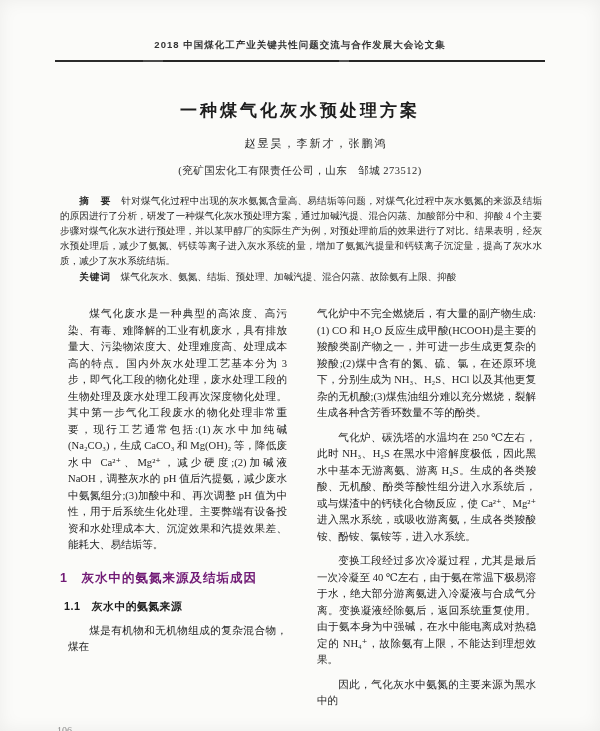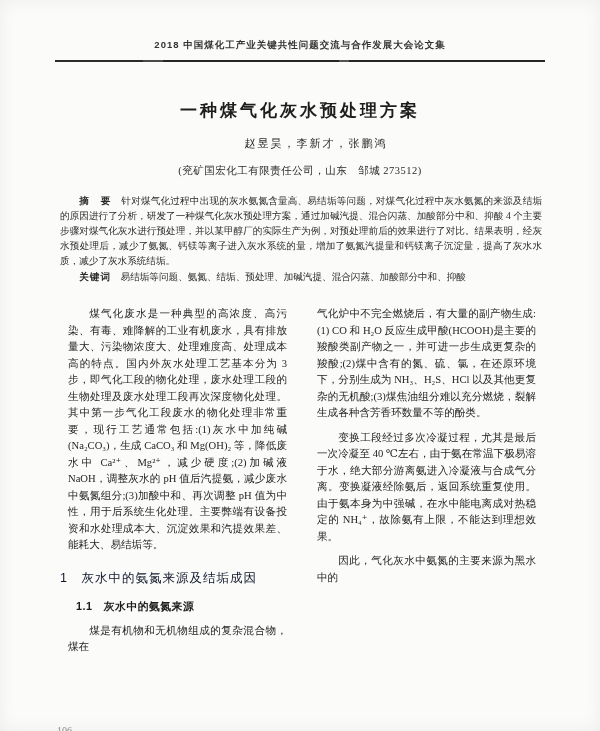--- a/index.html
+++ b/index.html
@@ -52,27 +52,27 @@
     display:flex; gap:14px;
   }
   .col {
     flex:1 1 0; min-width:0;
     font-size:10.6px; line-height:16.5px; text-align:justify; color:#242424;
   }
   .col p { margin:8px; text-indent:2em; }
   .col p.continue { text-indent:0; }
   .sec-h1 {
     font-family:"Liberation Sans","DejaVu Sans",sans-serif;
-    font-weight:normal; font-size:12.5px; color:#0f172a;
+    font-weight:bold; font-size:12.5px; color:#701a75;
     margin:16px 0 12px; text-indent:0; letter-spacing:1px;
   }
   .sec-h2 {
     font-family:"Liberation Sans","DejaVu Sans",sans-serif;
     font-weight:bold; font-size:10.8px; color:#1d1d1d;
-    margin:8px 16px 2px; text-indent:0; letter-spacing:0.5px;
+    margin:8px 4px 2px; text-indent:0; letter-spacing:0.5px;
   }
   .page-number {
     position:absolute; bottom:-5px; left:57px;
     font-size:10px; color:#8a8a8a;
   }
 </style>
 </head>
 <body>
 
 <div class="page">
@@ -82,34 +82,35 @@
   <div class="header-rule"></div>
 
   <div class="paper-title">一种煤气化灰水预处理方案</div>
 
   <div class="authors">赵昱昊，李新才，张鹏鸿</div>
 
   <div class="affiliation">(兖矿国宏化工有限责任公司，山东　邹城 273512)</div>
 
   <div class="abstract-block">
     <p><span class="b-label">摘　要</span>　<span>针对煤气化过程中出现的灰水氨氮含量高、易结垢等问题，对煤气化过程中灰水氨氮的来源及结垢的原因进行了分析，研发了一种煤气化灰水预处理方案，通过加碱汽提、混合闪蒸、加酸部分中和、抑酸 4 个主要步骤对煤气化灰水进行预处理，并以某甲醇厂的实际生产为例，对预处理前后的效果进行了对比。结果表明，经灰水预处理后，减少了氨氮、钙镁等离子进入灰水系统的量，增加了氨氮汽提量和钙镁离子沉淀量，提高了灰水水质，减少了灰水系统结垢。</span></p>
-    <p class="kw"><span class="b-label">关键词</span>　<span>易结垢等问题、氨氮、结垢、预处理、加碱汽提、混合闪蒸、加酸部分中和、抑酸</span></p>
+    <p class="kw"><span class="b-label">关键词</span>　<span>煤气化灰水、氨氮、结垢、预处理、加碱汽提、混合闪蒸、故除氨有上限、抑酸</span></p>
   </div>
 
   <div class="columns">
 
     <div class="col">
       <p>煤气化废水是一种典型的高浓度、高污染、有毒、难降解的工业有机废水，具有排放量大、污染物浓度大、处理难度高、处理成本高的特点。国内外灰水处理工艺基本分为 3 步，即气化工段的物化处理，废水处理工段的生物处理及废水处理工段再次深度物化处理。其中第一步气化工段废水的物化处理非常重要，现行工艺通常包括:(1)灰水中加纯碱(Na₂CO₃)，生成 CaCO₃ 和 Mg(OH)₂ 等，降低废水中 Ca²⁺、Mg²⁺，减少硬度;(2)加碱液 NaOH，调整灰水的 pH 值后汽提氨，减少废水中氨氮组分;(3)加酸中和、再次调整 pH 值为中性，用于后系统生化处理。主要弊端有设备投资和水处理成本大、沉淀效果和汽提效果差、能耗大、易结垢等。</p>
       <div class="sec-h1">1　灰水中的氨氮来源及结垢成因</div>
       <div class="sec-h2">1.1　灰水中的氨氮来源</div>
       <p>煤是有机物和无机物组成的复杂混合物，煤在</p>
     </div>
 
     <div class="col">
       <p class="continue">气化炉中不完全燃烧后，有大量的副产物生成:(1) CO 和 H₂O 反应生成甲酸(HCOOH)是主要的羧酸类副产物之一，并可进一步生成更复杂的羧酸;(2)煤中含有的氮、硫、氯，在还原环境下，分别生成为 NH₃、H₂S、HCl 以及其他更复杂的无机酸;(3)煤焦油组分难以充分燃烧，裂解生成各种含芳香环数量不等的酚类。</p>
+      <p>气化炉、碳洗塔的水温均在 250 ℃左右，此时 NH₃、H₂S 在黑水中溶解度极低，因此黑水中基本无游离氨、游离 H₂S。生成的各类羧酸、无机酸、酚类等酸性组分进入水系统后，或与煤渣中的钙镁化合物反应，使 Ca²⁺、Mg²⁺ 进入黑水系统，或吸收游离氨，生成各类羧酸铵、酚铵、氯铵等，进入水系统。</p>
       <p>变换工段经过多次冷凝过程，尤其是最后一次冷凝至 40 ℃左右，由于氨在常温下极易溶于水，绝大部分游离氨进入冷凝液与合成气分离。变换凝液经除氨后，返回系统重复使用。由于氨本身为中强碱，在水中能电离成对热稳定的 NH₄⁺，故除氨有上限，不能达到理想效果。</p>
       <p>因此，气化灰水中氨氮的主要来源为黑水中的</p>
     </div>
 
   </div>
 
   <div class="page-number">106</div>
 
 </div>
 

